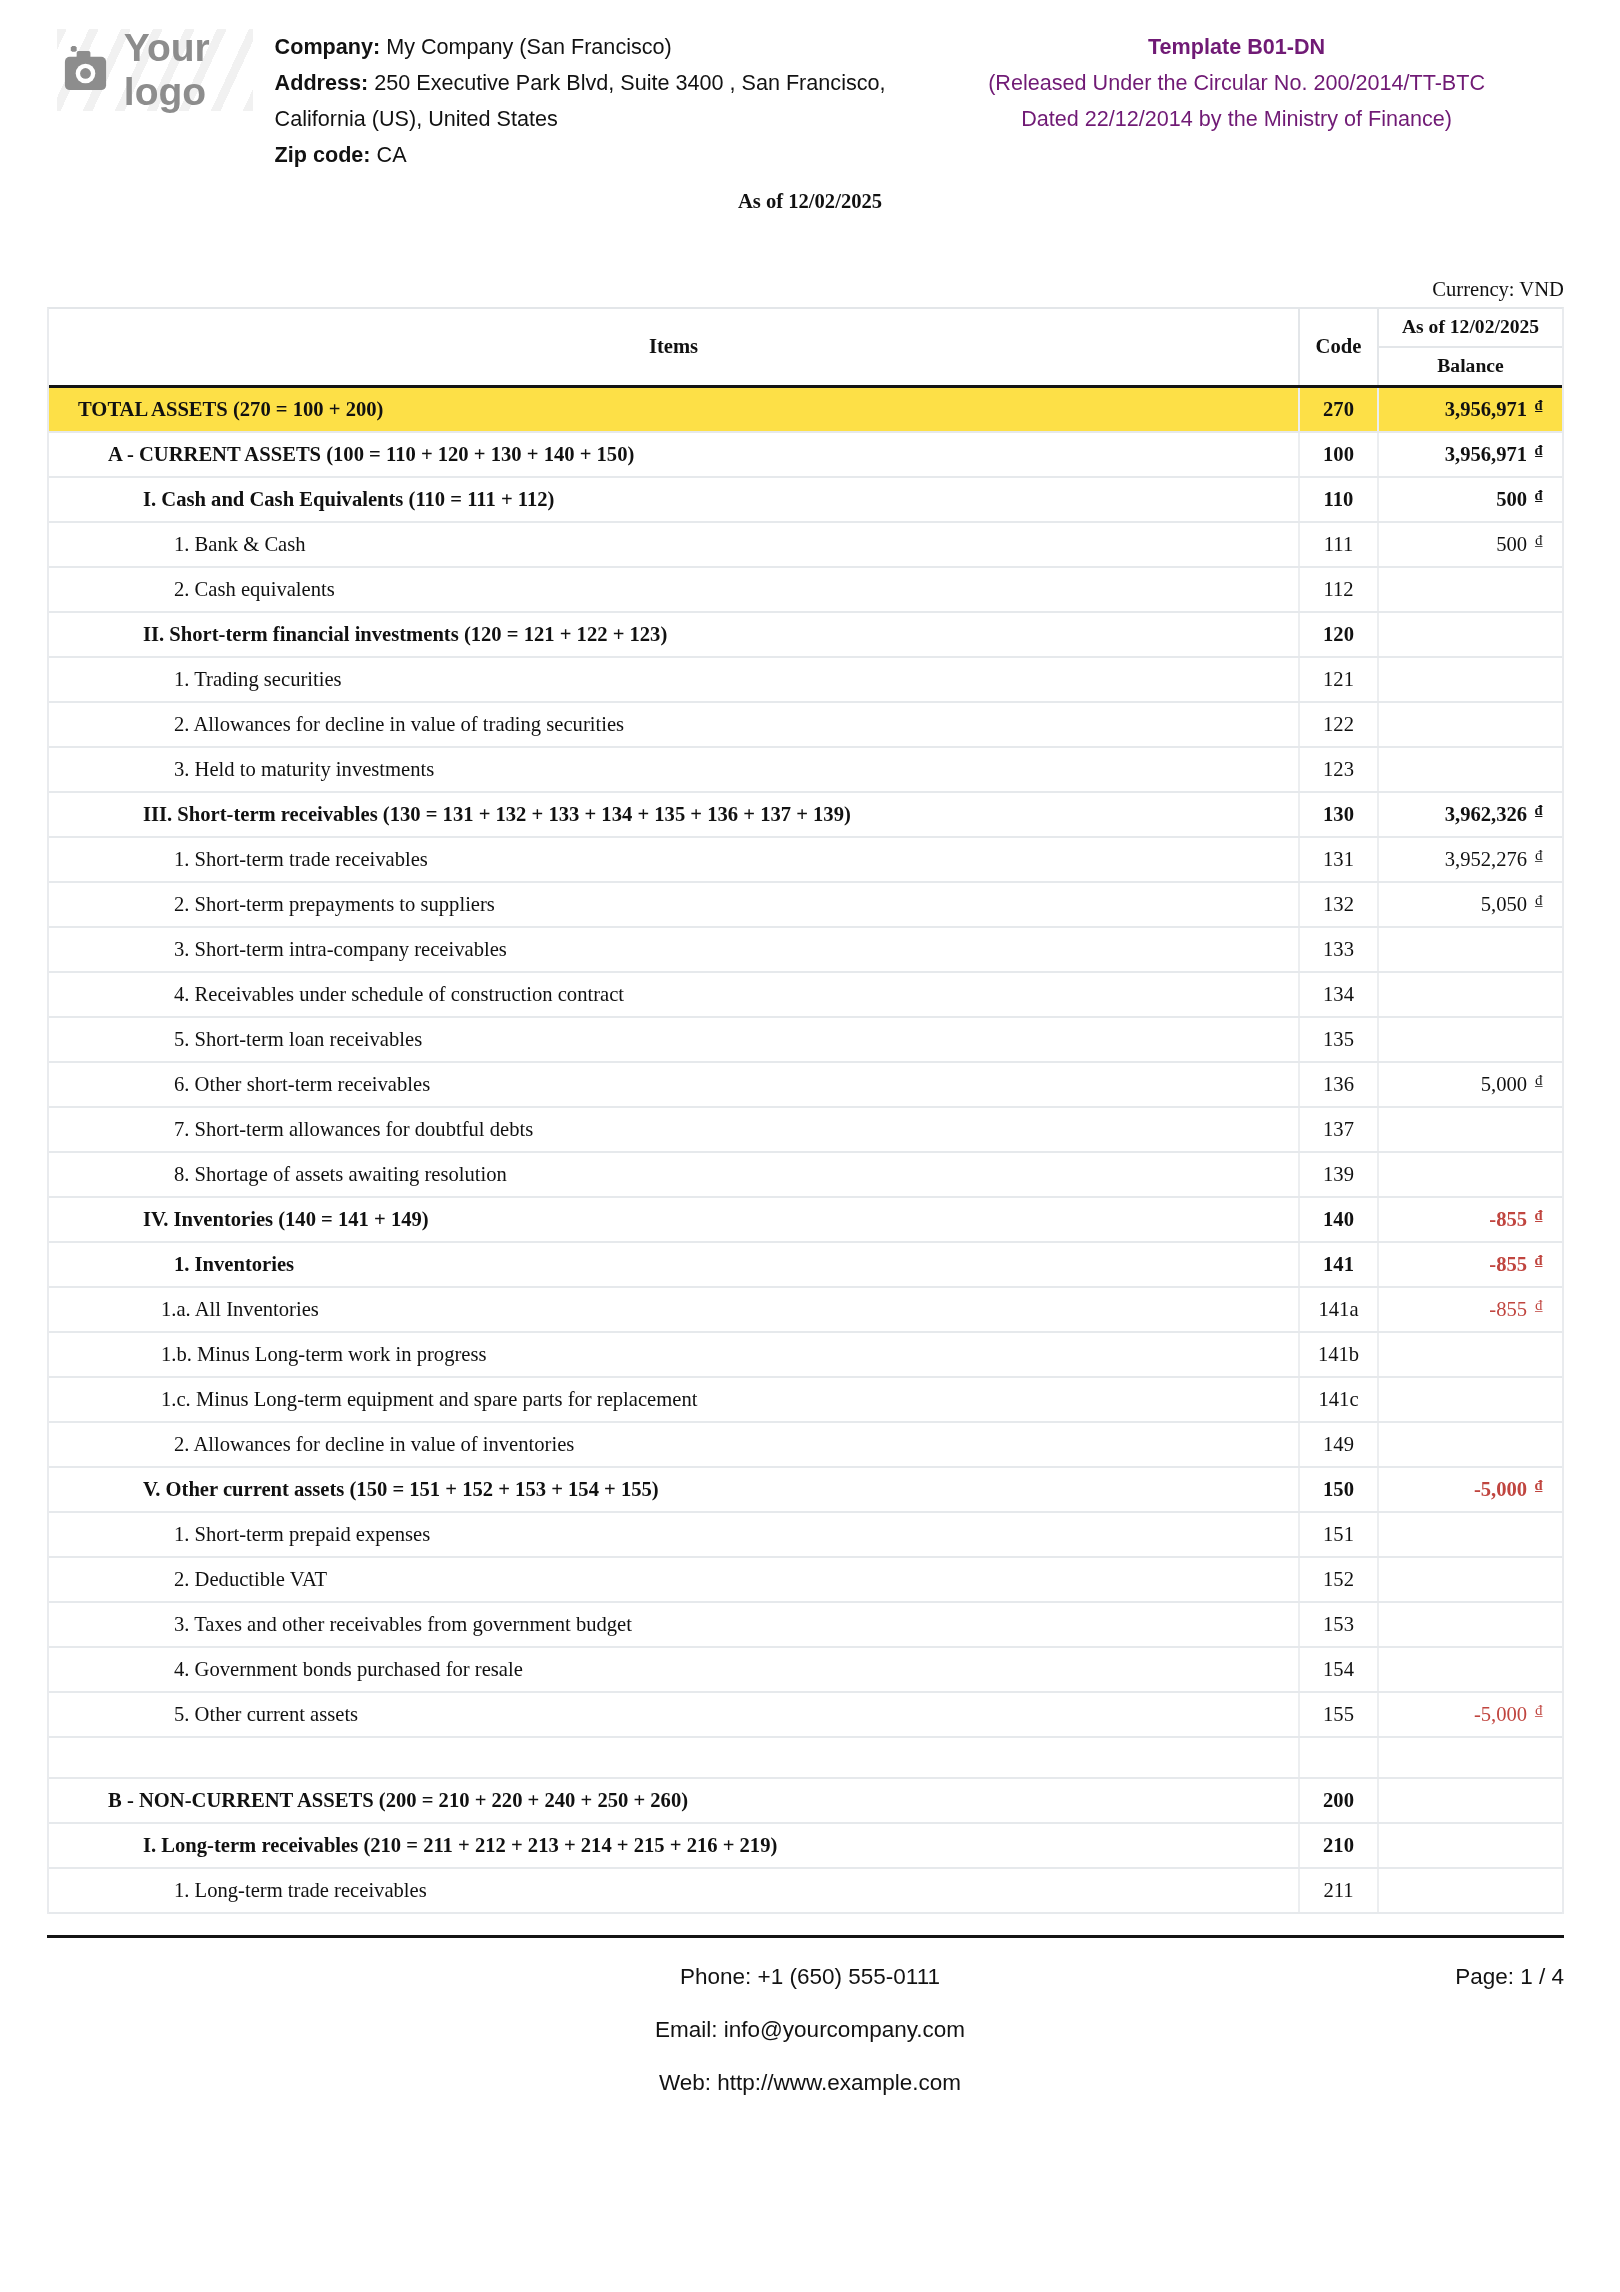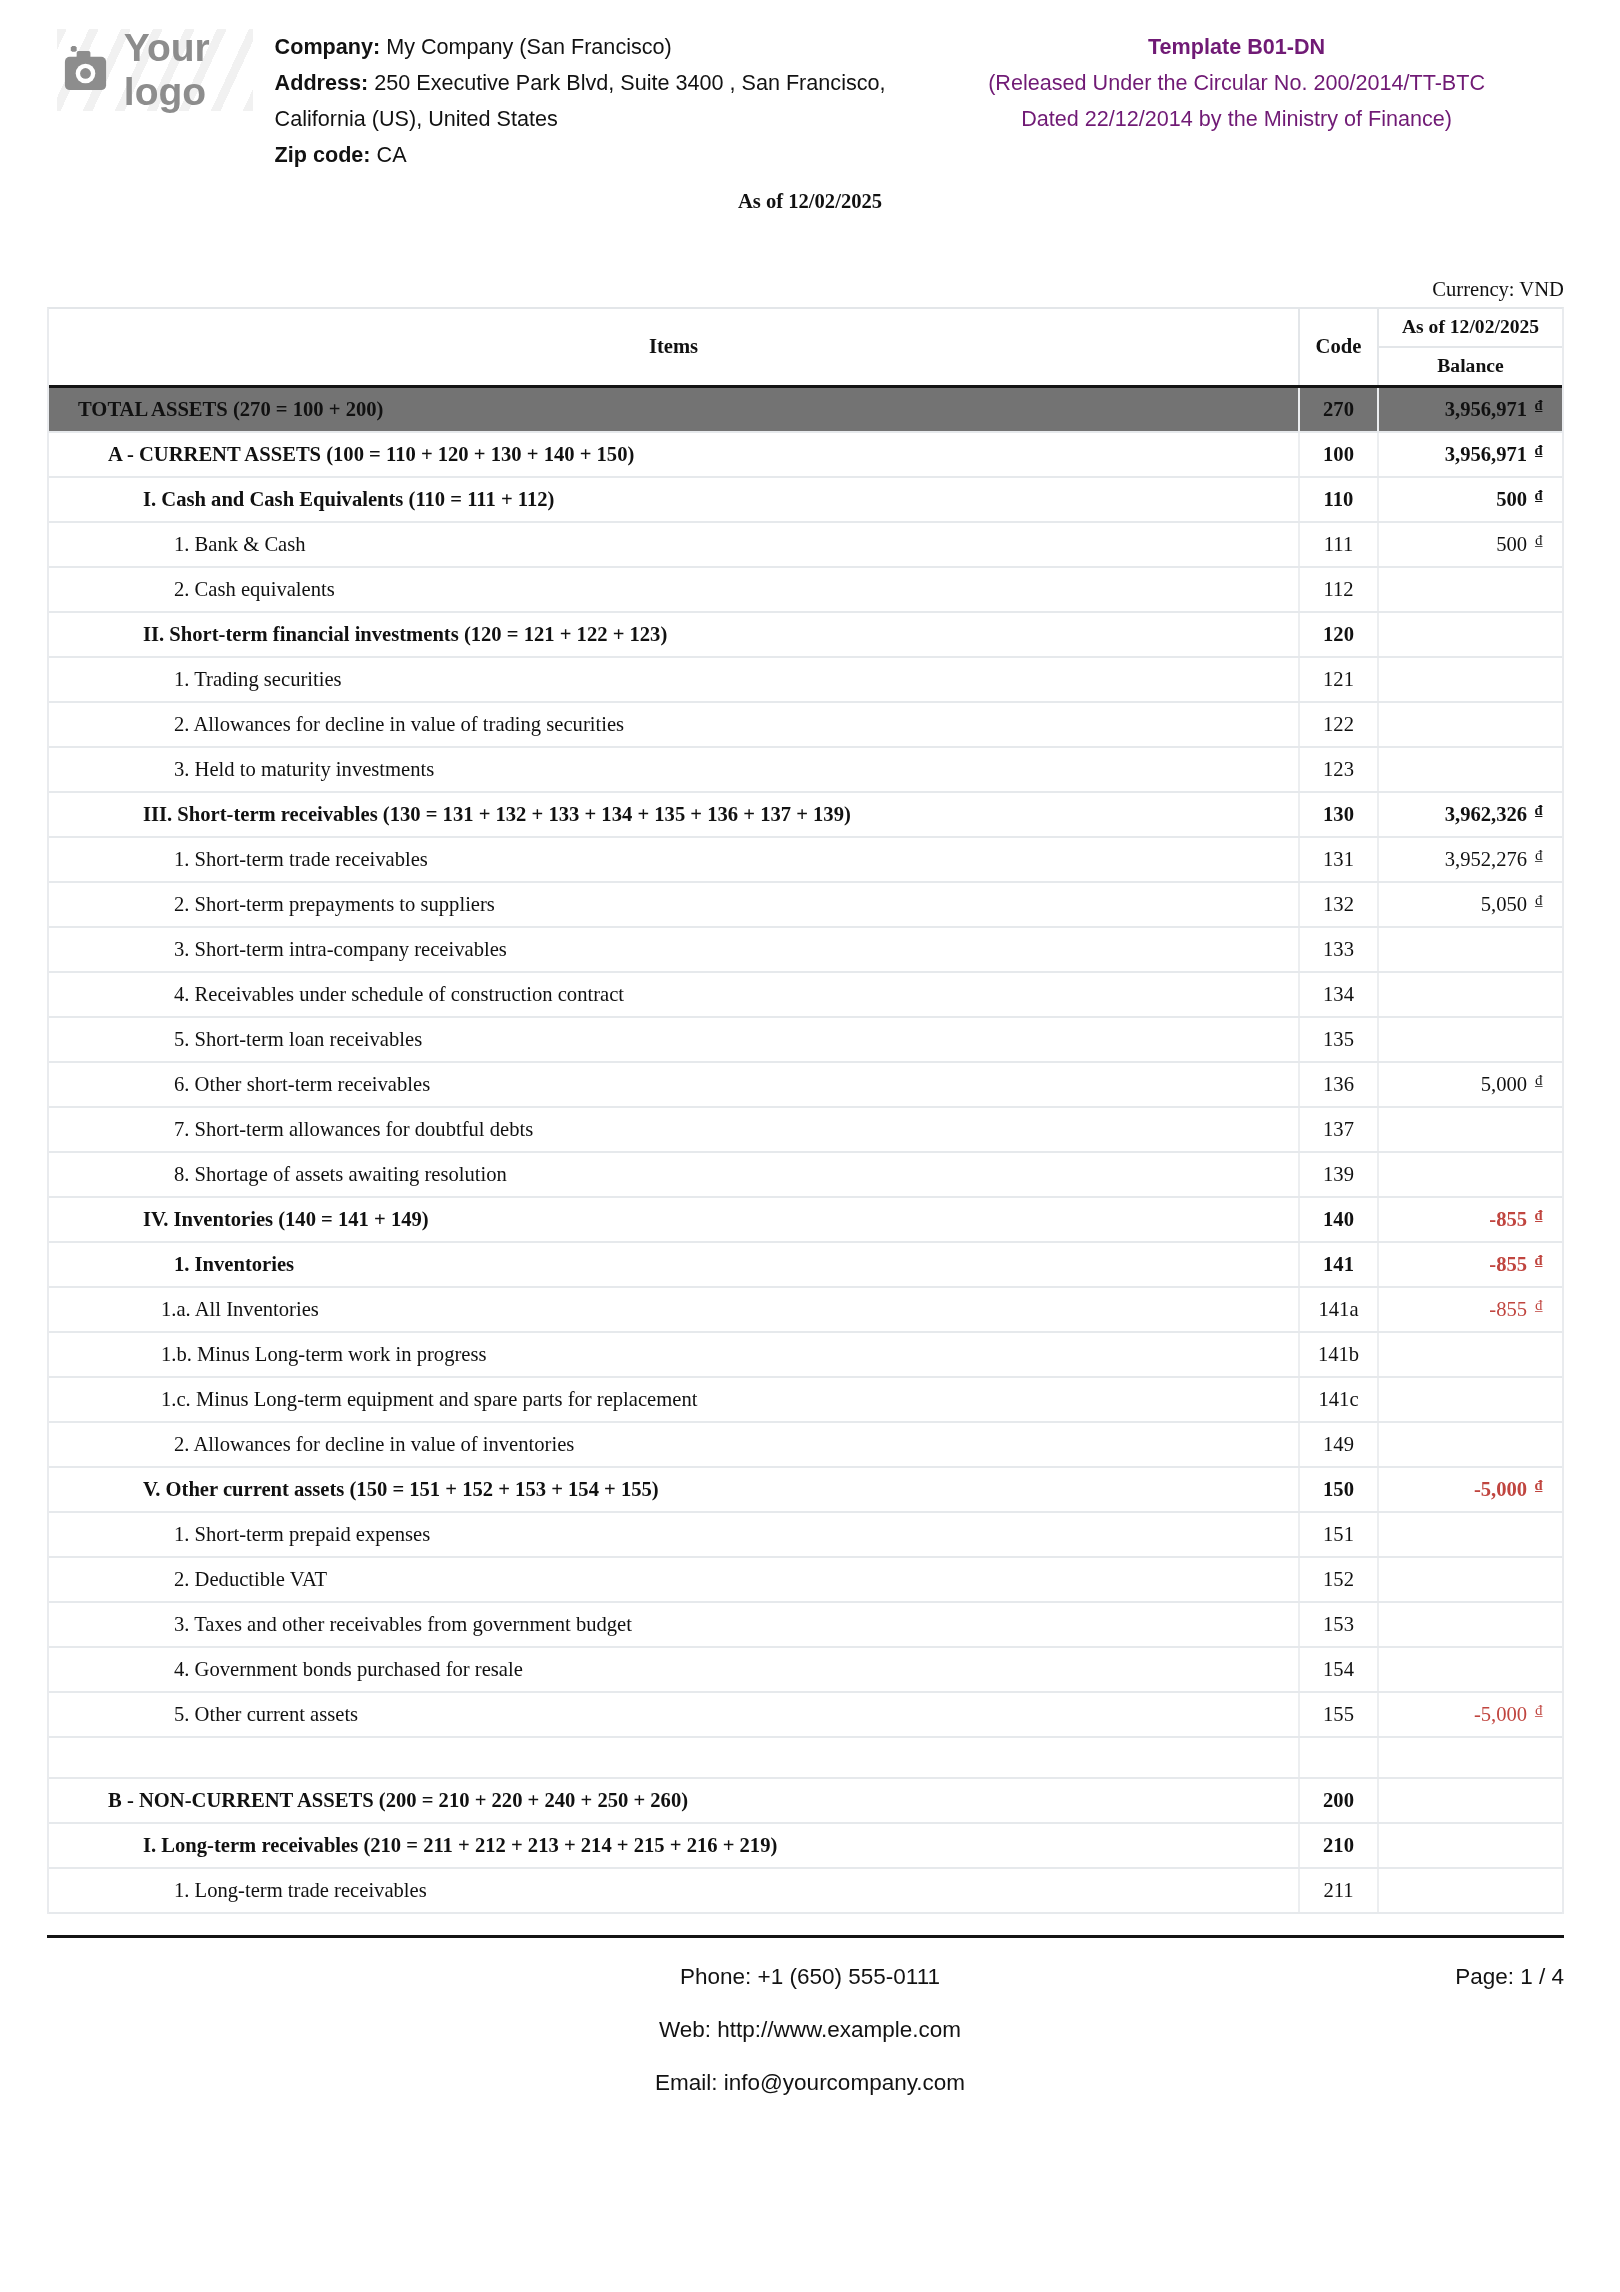--- a/index.html
+++ b/index.html
@@ -28,21 +28,21 @@
   .tbl{margin:5.9px 56px 0 47px;border-top:2px solid #e3e6e9;border-left:2px solid #e9ebee;border-right:2px solid #e9ebee;}
   .thead{display:grid;grid-template-columns:1fr 79px 185px;border-bottom:3.9px solid #141414;}
   .th-items{display:flex;align-items:center;justify-content:center;font-weight:bold;font-size:20.6px;height:76px;}
   .th-code{display:flex;align-items:center;justify-content:center;font-weight:bold;font-size:20.6px;
            border-left:2px solid #e3e6e9;}
   .th-right{display:flex;flex-direction:column;border-left:2px solid #e3e6e9;}
   .th-asof,.th-bal{flex:1;display:flex;align-items:center;justify-content:center;font-weight:bold;font-size:19.6px;}
   .th-asof{border-bottom:2px solid #e3e6e9;}
 
   .tr{display:grid;grid-template-columns:1fr 79px 185px;height:43px;border-bottom:2px solid #e6e9ec;}
-  .tr.shaded{background:#737373;text-align:center;}
+  .tr.shaded{background:#fde047;text-align:center;}
   .tr.spacer{height:39px;}
   .td-items{display:flex;align-items:center;font-size:20.6px;}
   .td-code{display:flex;align-items:center;justify-content:center;font-size:20.6px;border-left:2px solid #eceef0;}
   .td-val{display:flex;align-items:center;justify-content:flex-end;padding-right:19.6px;font-size:20.6px;border-left:2px solid #eceef0;}
   .tr.bold .td-items,.tr.bold .td-code,.tr.bold .td-val{font-weight:bold;}
   .td-val.red{color:#c0453f;}
   .dong{font-size:14.7px;vertical-align:2.9px;margin-left:7.8px;line-height:1;position:relative;top:-3.9px;
         font-family:"DejaVu Serif",serif;}
   .lvl-0{padding-left:29px;}
   .lvl-1{padding-left:59px;}
@@ -309,18 +309,18 @@
           <div class="td-items lvl-3">1. Long-term trade receivables</div>
           <div class="td-code">211</div>
           <div class="td-val"></div>
         </div>
       </div>
   </div>
 
   <div class="f-sep"></div>
   <div class="footer">
     <div><span>Phone: +1 (650) 555-0111</span><span class="f-page">Page: 1 / 4</span></div>
+    <div>Email: info@yourcompany.com</div>
     <div>Web: http://www.example.com</div>
-    <div>Email: info@yourcompany.com</div>
   </div>
 
 </div>
 
 
 </body></html>

